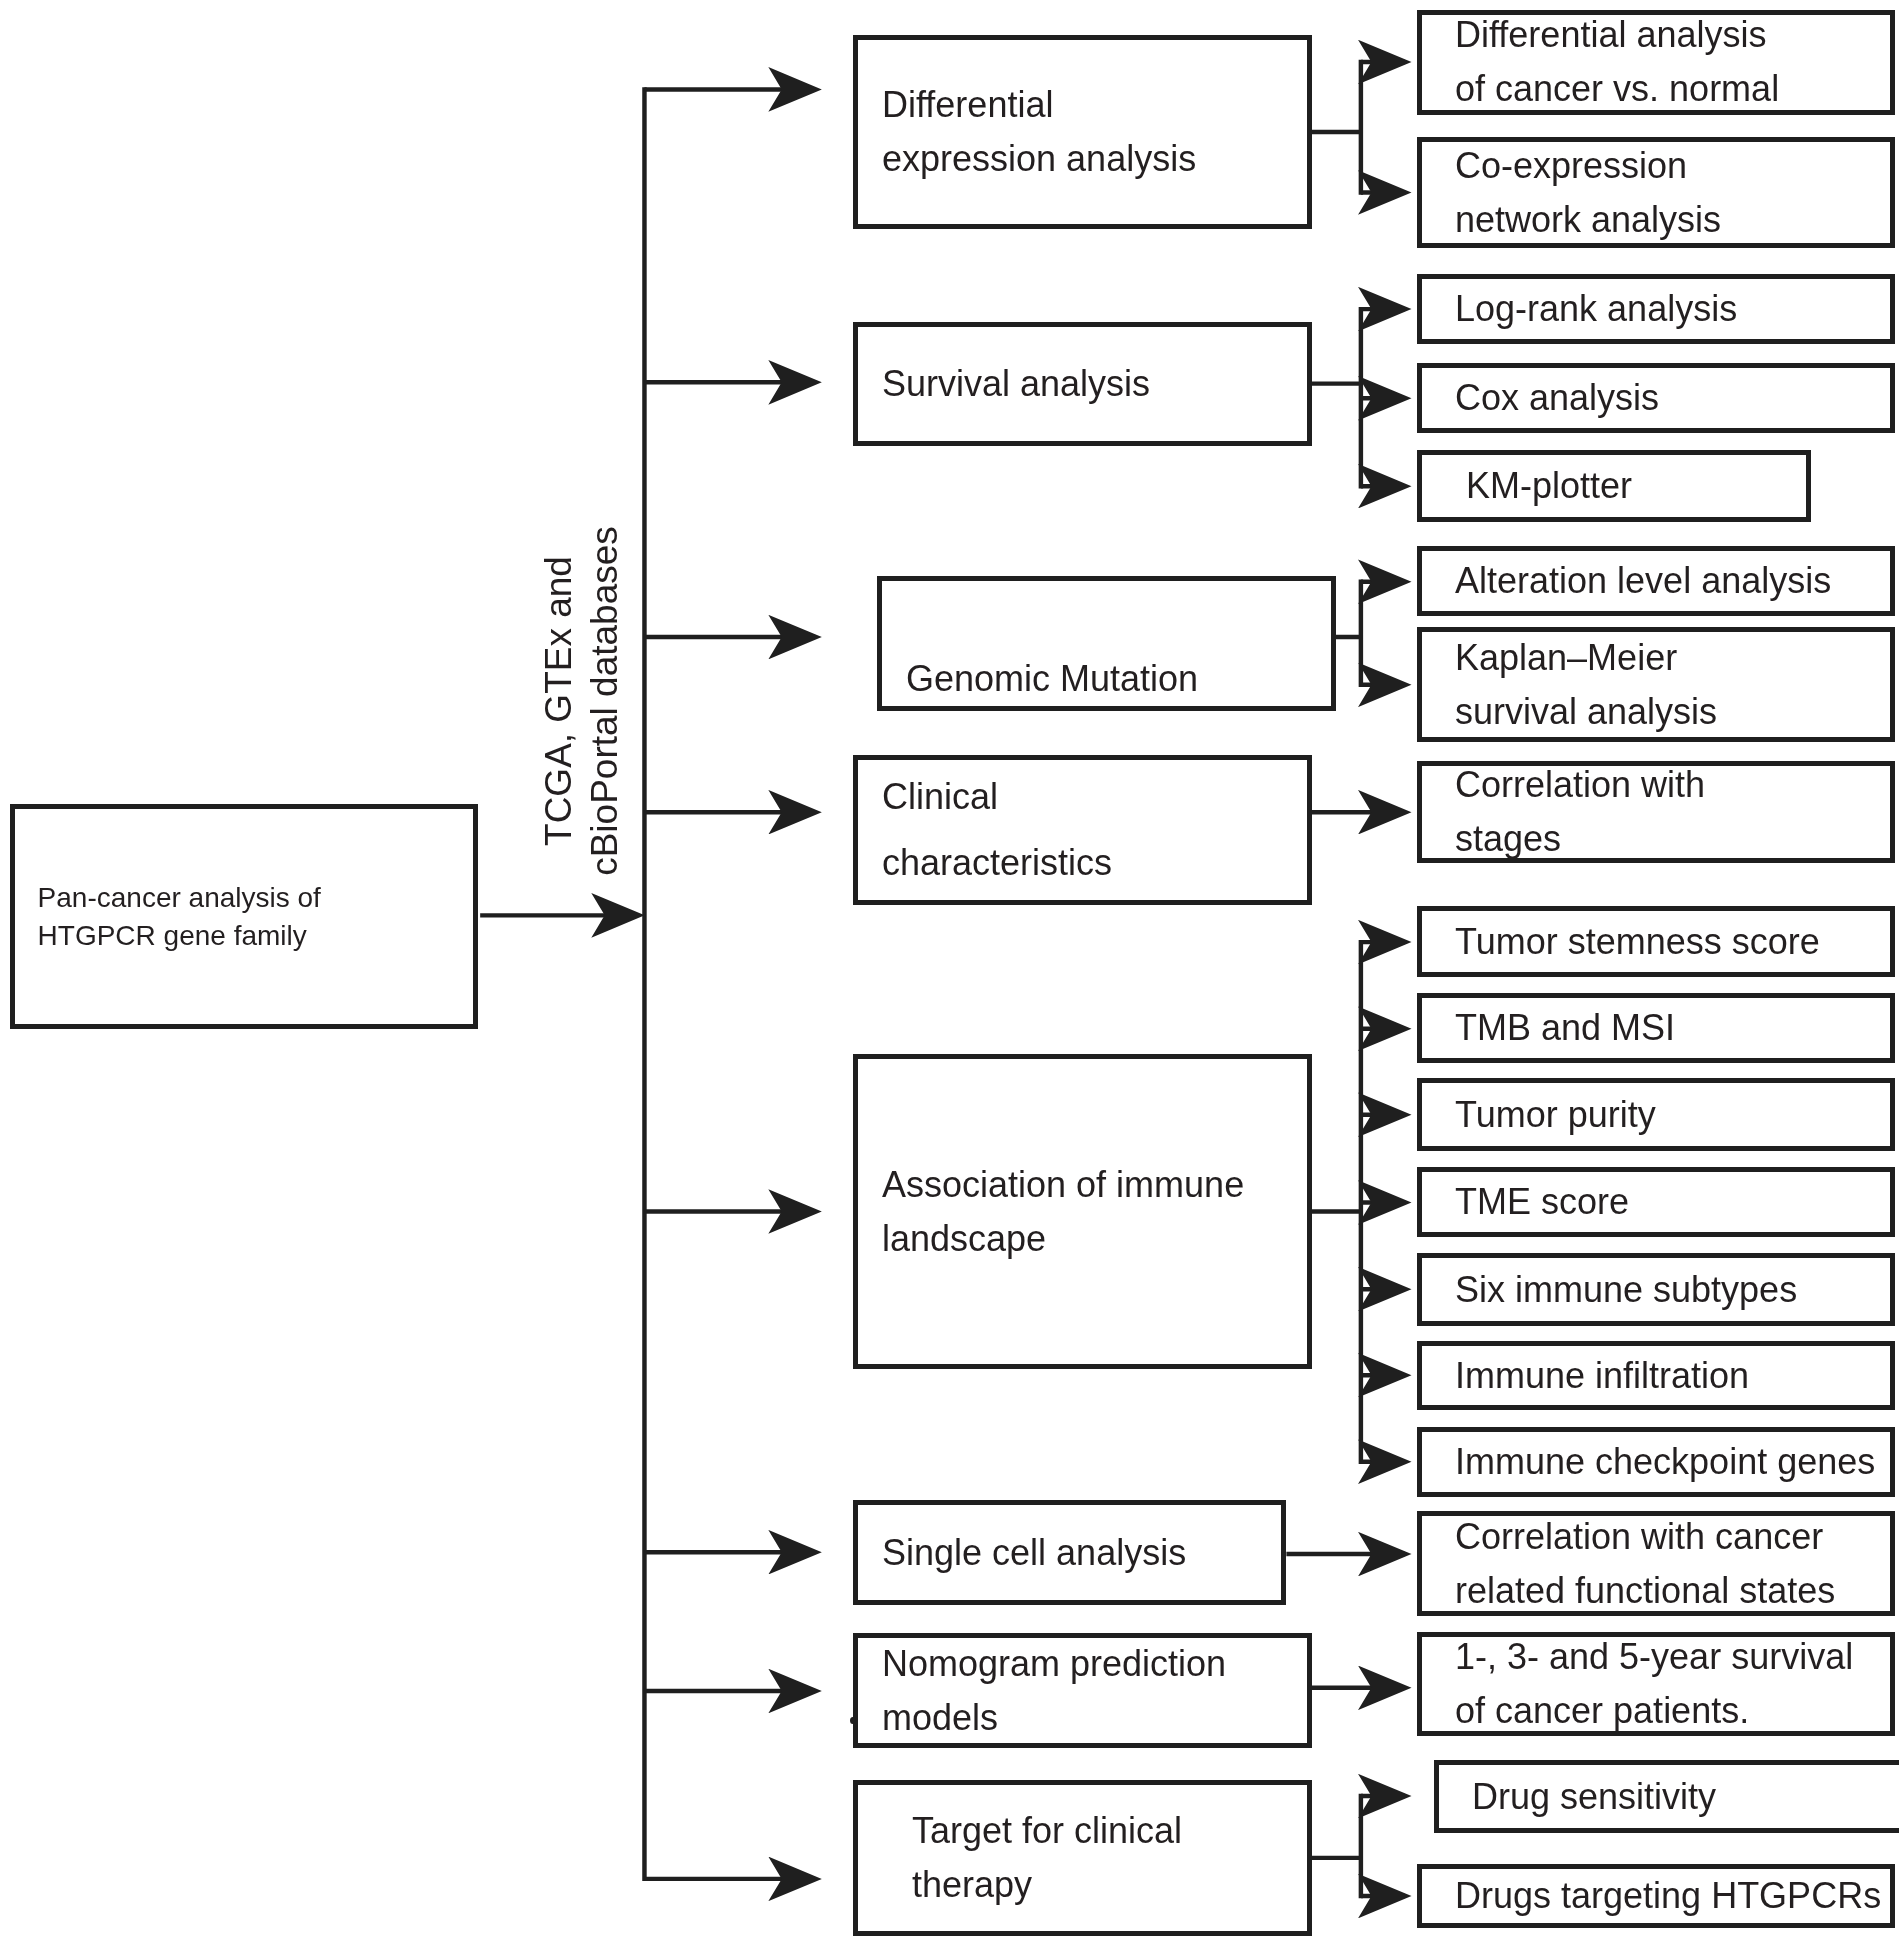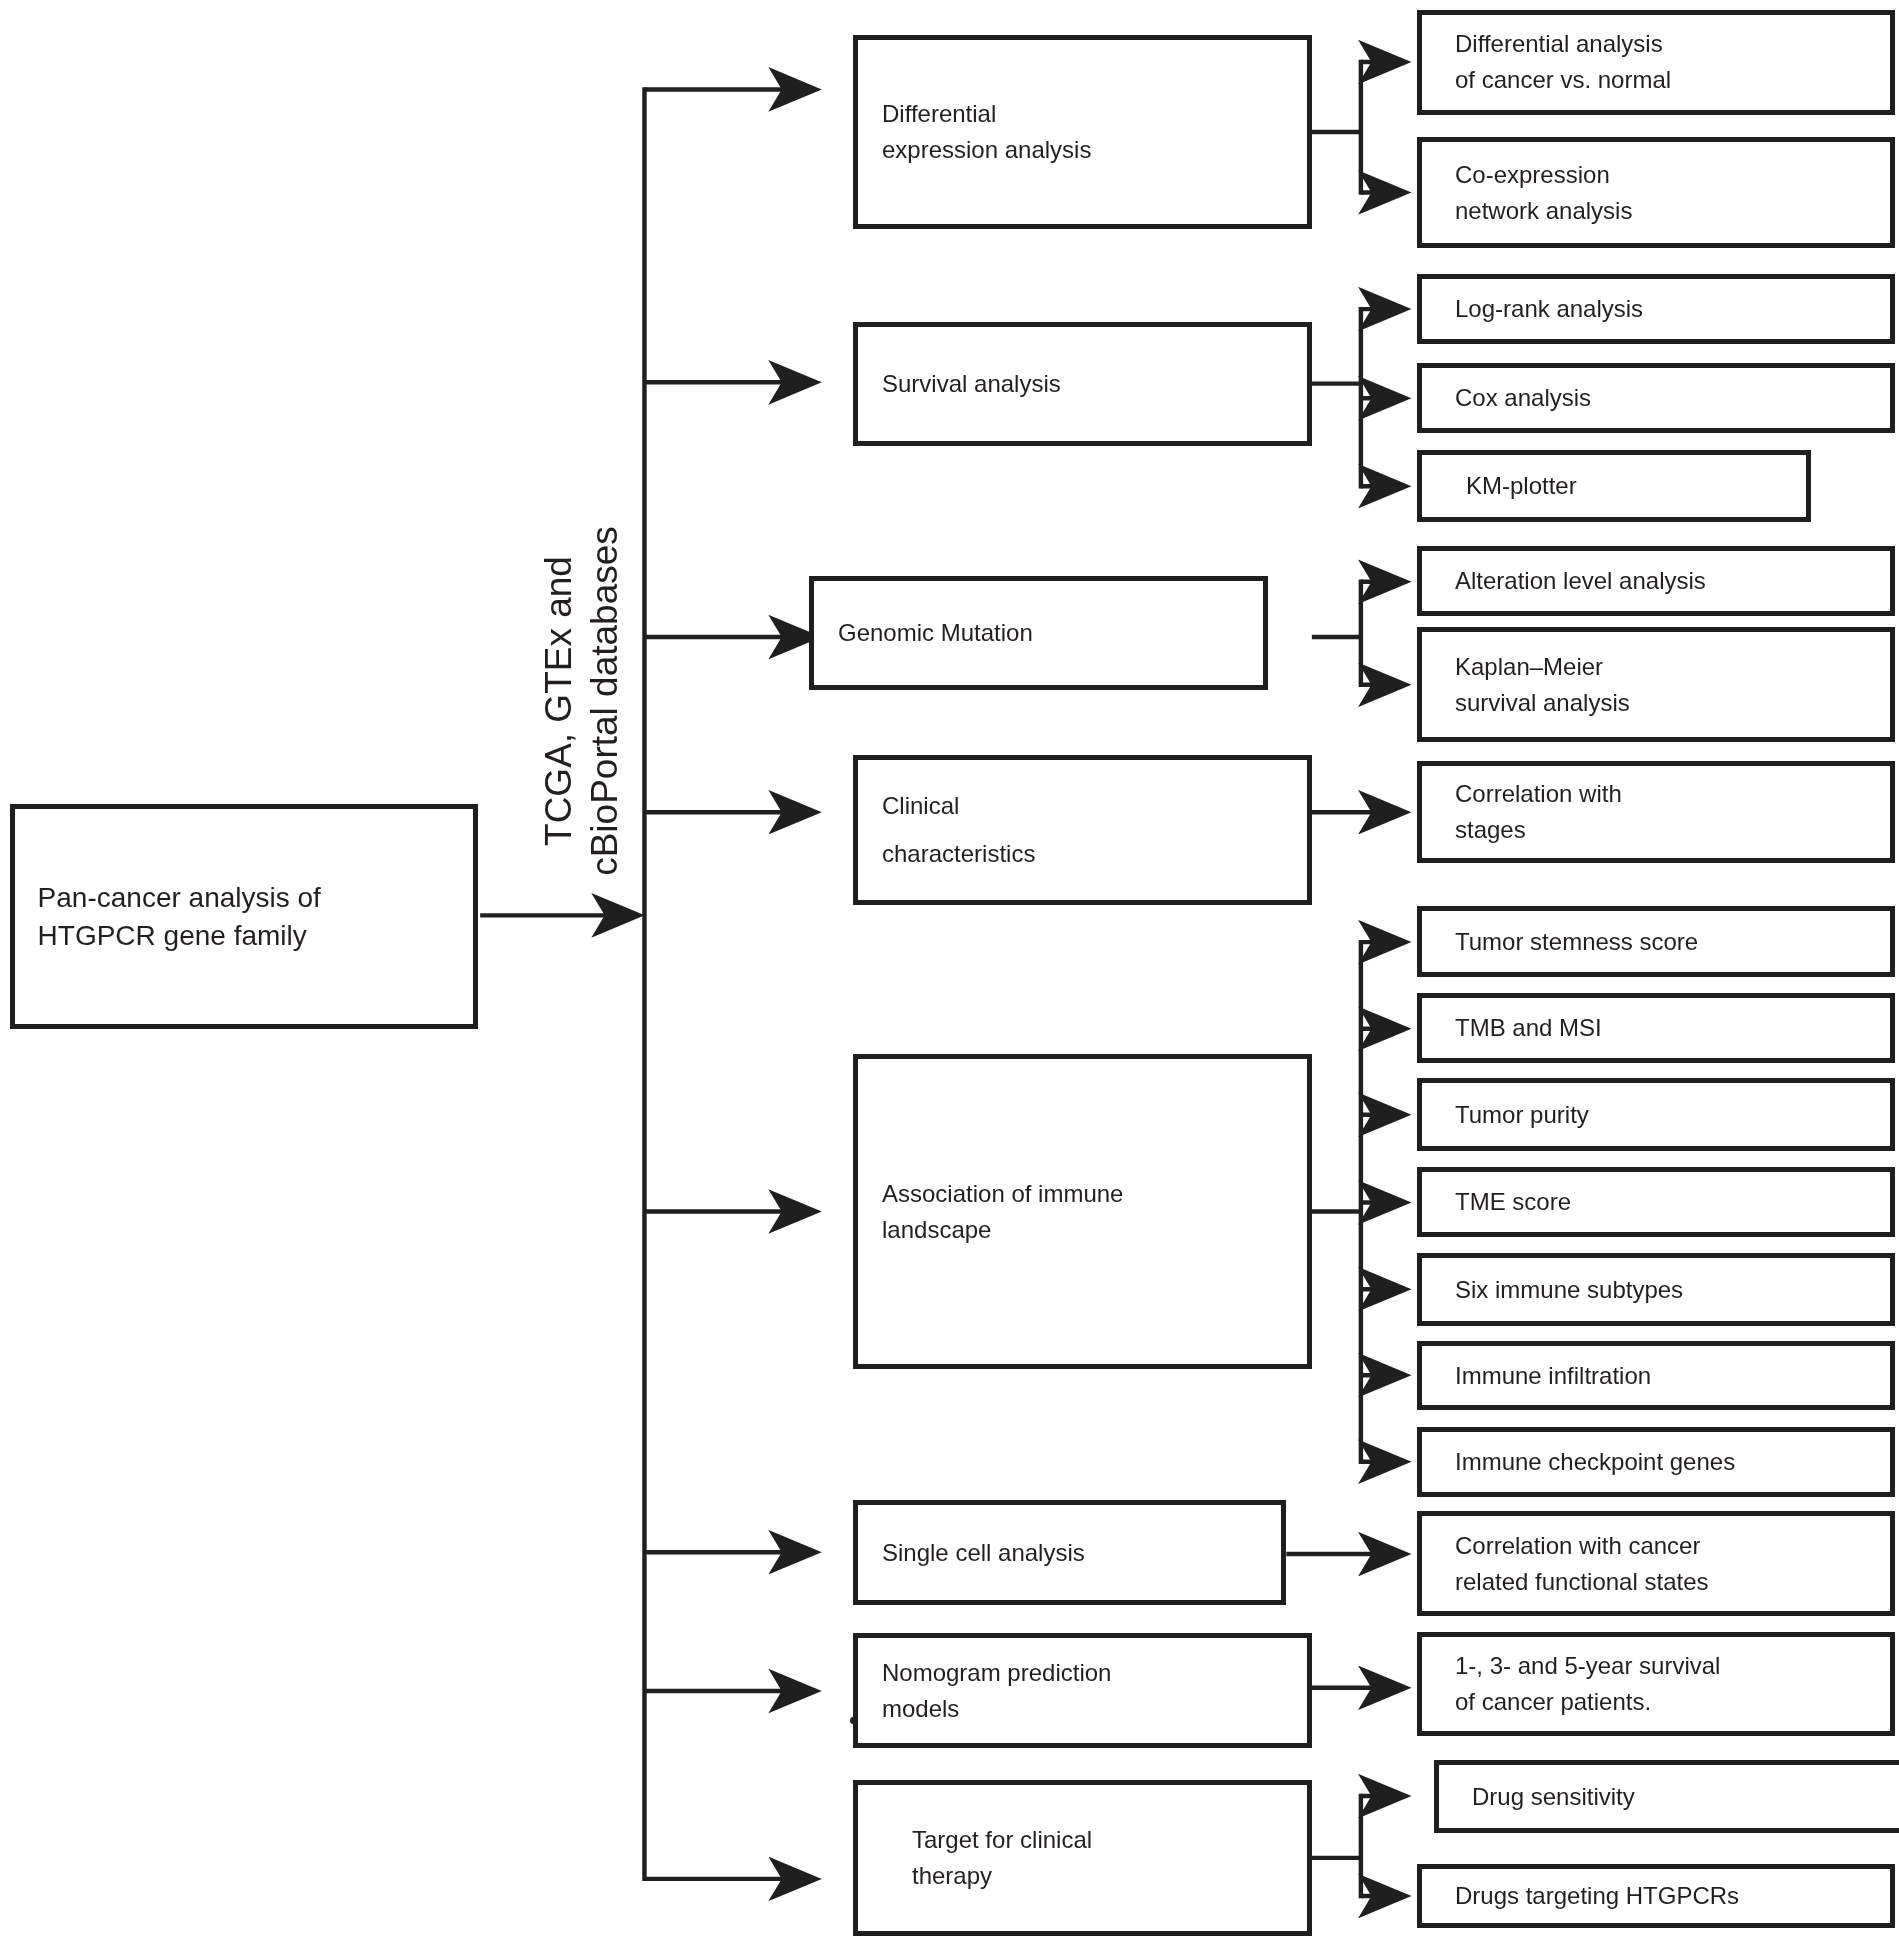--- a/index.html
+++ b/index.html
@@ -17,21 +17,21 @@
     width: 1899px; height: 1946px;
   }
   .box {
     position: absolute;
     box-sizing: border-box;
     border: 5.7px solid #1f1f1f;
     background: #ffffff;
     display: flex;
     flex-direction: column;
     justify-content: center;
-    font-size: 24px;
+    font-size: 36px;
     line-height: 1.5;
     padding-left: 24px;
     padding-right: 6.4px;
     white-space: nowrap;
   }
   .box.root {
     font-size: 28px;
     line-height: 1.35;
     padding-left: 23px;
   }
@@ -129,21 +129,21 @@
     <div>cBioPortal databases</div>
   </div>
 
   <div class="box" style="left:853px; top:35px; width:459px; height:194px;">
     <div>Differential</div>
     <div>expression analysis</div>
   </div>
   <div class="box" style="left:853px; top:322px; width:459px; height:124px;">
     <div>Survival analysis</div>
   </div>
-  <div class="box" style="left:809px; top:576px; width:459px; height:114px;">
+  <div class="box" style="left:877px; top:576px; width:459px; height:135px;justify-content:flex-end;">
     <div>Genomic Mutation</div>
   </div>
   <div class="box" style="left:853px; top:755px; width:459px; height:150px;gap:12px;">
     <div>Clinical</div>
     <div>characteristics</div>
   </div>
   <div class="box" style="left:853px; top:1054px; width:459px; height:315px;">
     <div>Association of immune</div>
     <div>landscape</div>
   </div>

